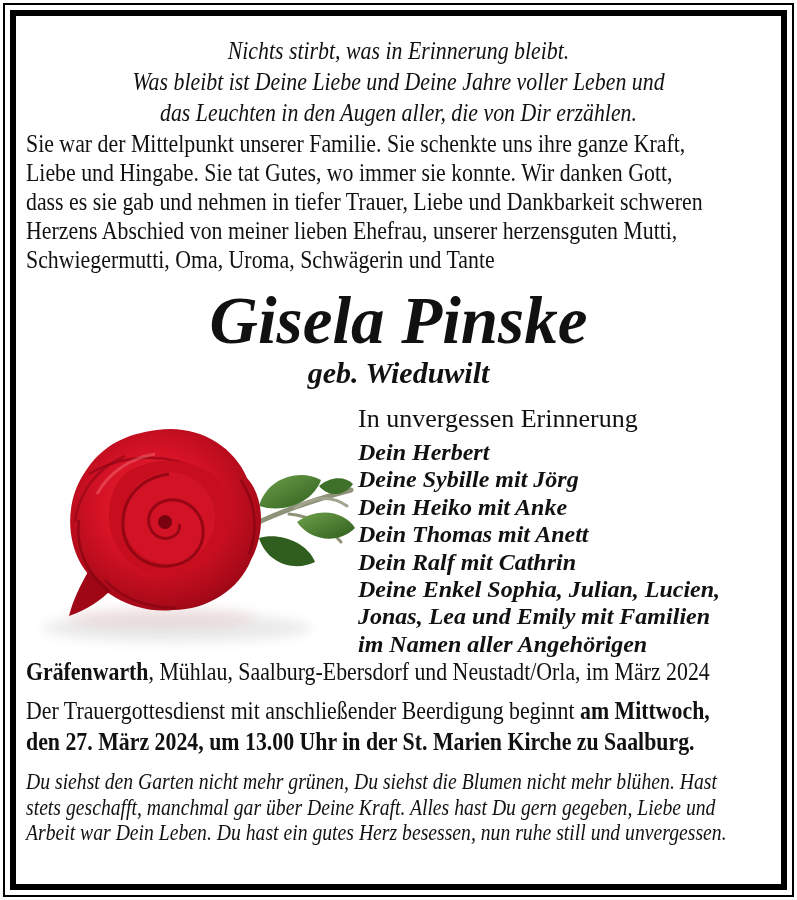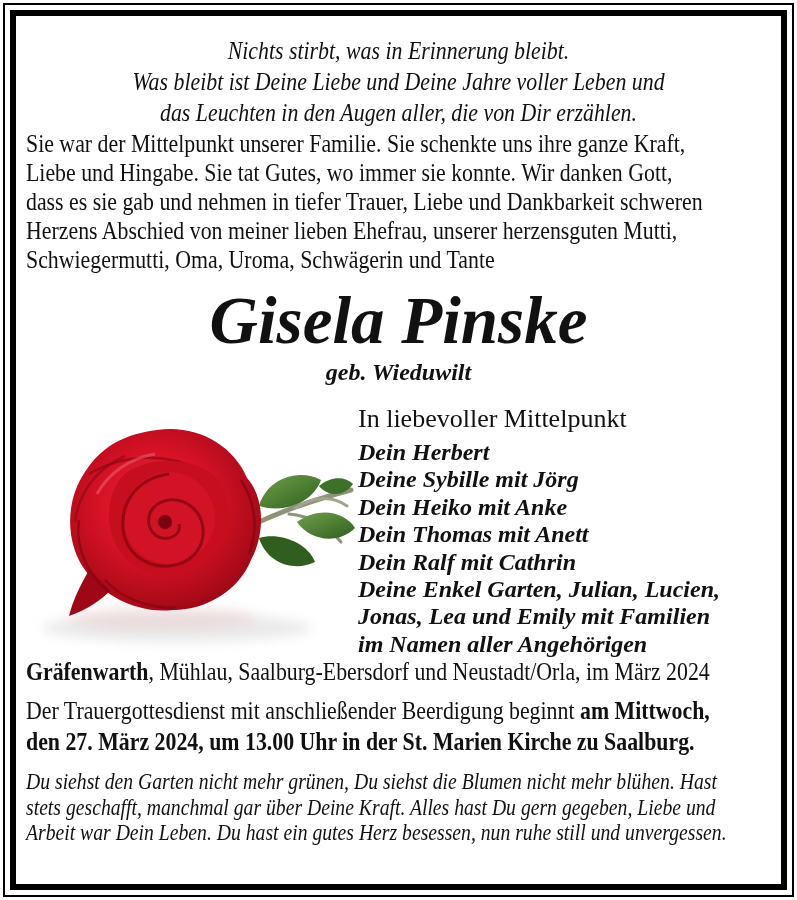--- a/index.html
+++ b/index.html
@@ -51,21 +51,21 @@
 
   .name-block { text-align: center; }
   .deceased-name {
     font-size: 67px;
     font-weight: bold;
     font-style: italic;
     line-height: 72px;
     margin-top: 10px;
   }
   .maiden-name {
-    font-size: 24px;
+    font-size: 30px;
     font-weight: bold;
     font-style: italic;
     line-height: 33px;
   }
   .dates {
     font-size: 32px;
     font-weight: bold;
     font-style: italic;
     line-height: 40px;
     margin-top: 3px;
@@ -194,27 +194,27 @@
         <circle cx="142" cy="116" r="46" fill="#d21326"></circle>
 
         <path d="M142 72 C 112 76 94 98 96 126 C 98 150 118 166 142 164 C 164 162 178 146 176 126 C 174 108 158 96 142 98 C 128 100 120 110 122 122 C 124 132 132 138 142 136 C 150 134 154 128 152 122" stroke="#8c0512" stroke-width="3" fill="none" opacity="0.85"></path>
         <circle cx="138" cy="120" r="7" fill="#7a0310"></circle>
 
         <path d="M70 92 C 82 70 104 56 128 52" stroke="#f26a74" stroke-width="3" fill="none" opacity="0.5"></path>
       </svg>
     </div>
 
     <div class="right-col">
-      <div class="rem-heading">In liebevoller Mittelpunkt</div>
+      <div class="rem-heading">In unvergessen Erinnerung</div>
       <div class="mourners">Dein Herbert
 Deine Sybille mit Jörg
 Dein Heiko mit Anke
 Dein Thomas mit Anett
 Dein Ralf mit Cathrin
-Deine Enkel Garten, Julian, Lucien,
+Deine Enkel Sophia, Julian, Lucien,
 Jonas, Lea und Emily mit Familien
 im Namen aller Angehörigen</div>
     </div>
   </div>
 
   <div class="places">
     <span class="bold">Gräfenwarth</span><span>, Mühlau, Saalburg-Ebersdorf und Neustadt/Orla, im März 2024</span>
   </div>
 
   <div class="service">

